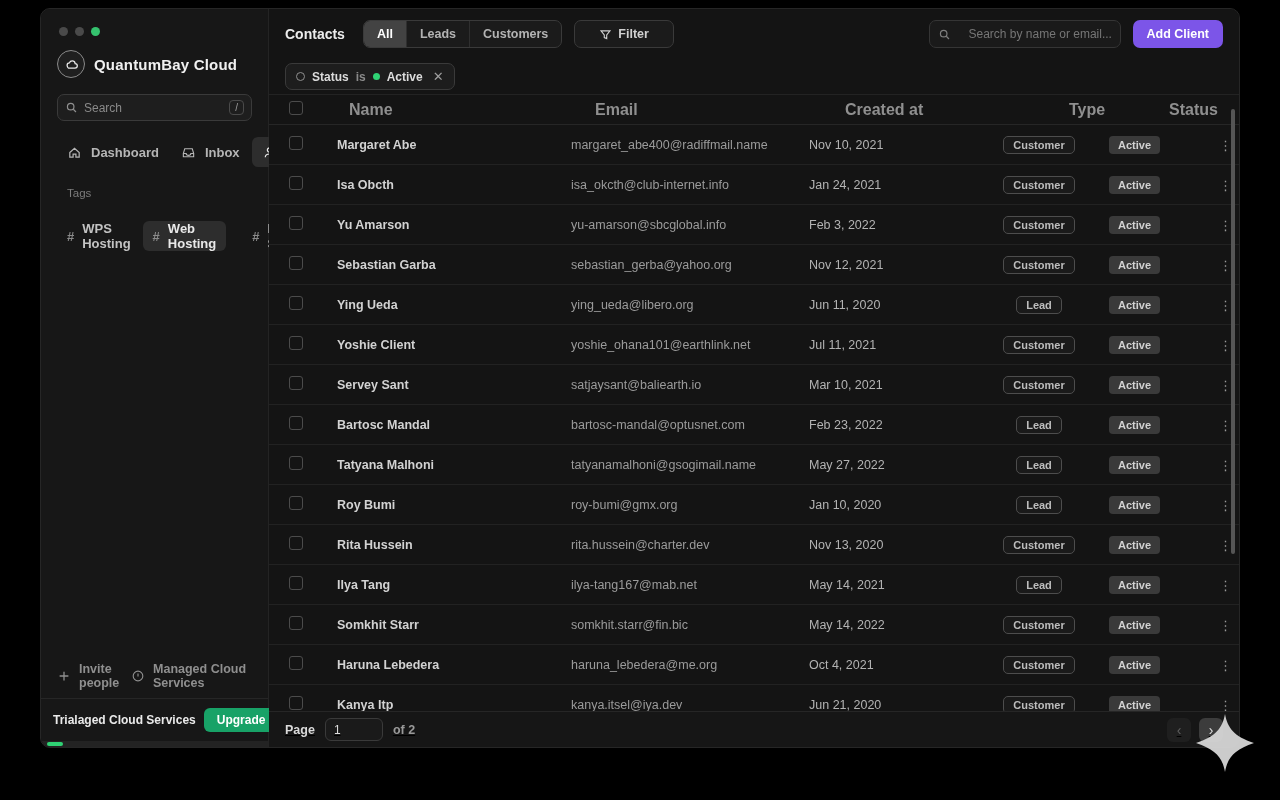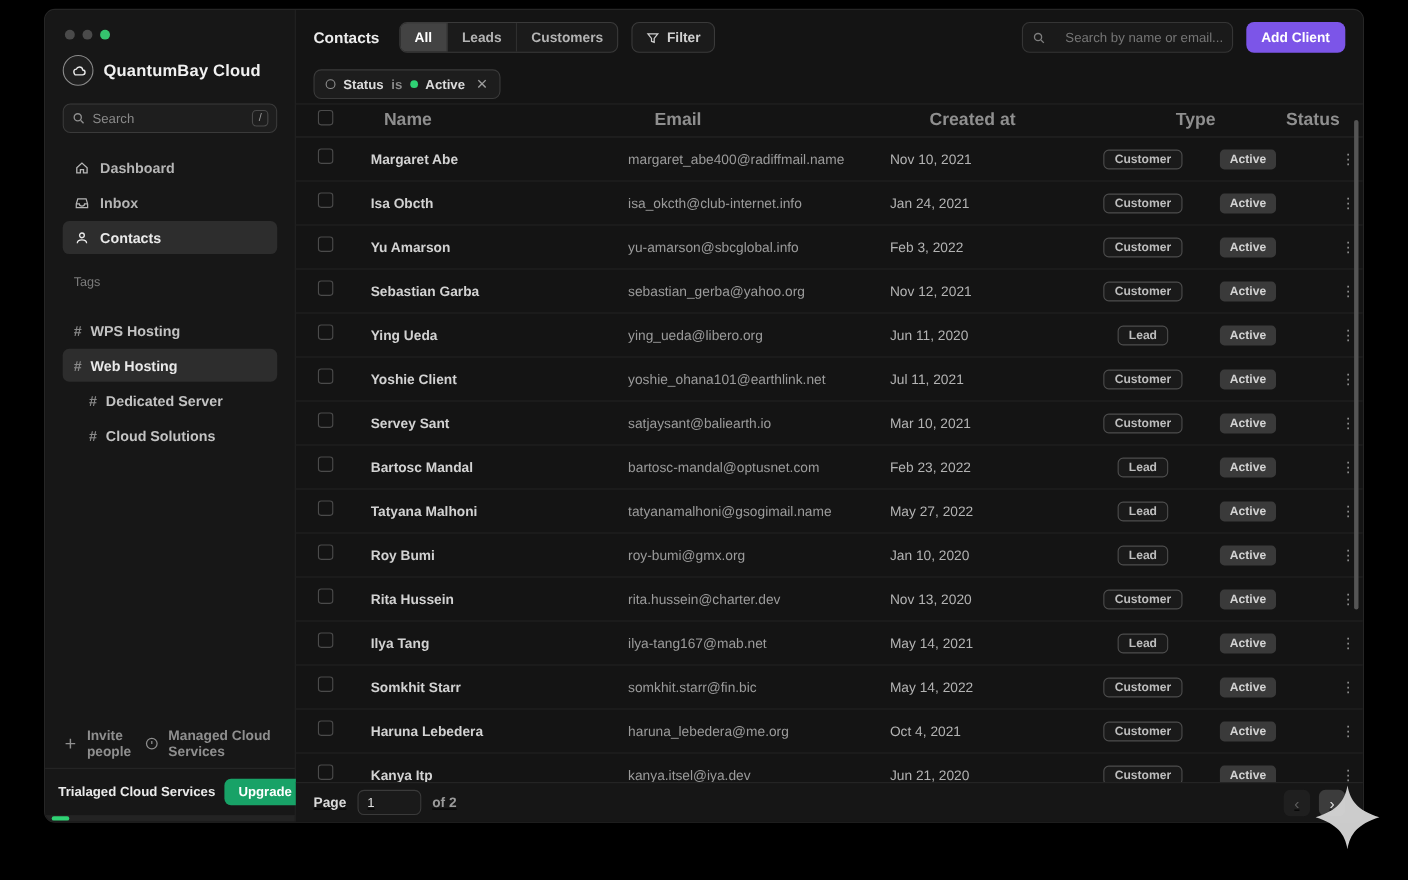--- a/index.html
+++ b/index.html
@@ -21,21 +21,21 @@
   .logo-badge { width:28px; height:28px; border-radius:50%; background:#1f1f1f;
     border:1.5px solid #8a8a8a; display:flex; align-items:center; justify-content:center; color:#e8e8e8; }
   .logo-text { font-size:15px; font-weight:700; color:#f1f1f1; letter-spacing:.2px; }
   .search-box { height:27px; background:#1e1e1e; border:1px solid #3a3a3a; border-radius:7px;
     display:flex; align-items:center; gap:6px; padding:0 7px; color:#8f8f8f; }
   .search-box input { flex:1; background:transparent; border:none; outline:none;
     color:#cfcfcf; font-size:12px; font-family:inherit; min-width:0; }
   .search-box input::placeholder { color:#8a8a8a; }
   .slash-key { border:1px solid #4a4a4a; border-radius:4px; font-size:10px;
     color:#9a9a9a; padding:1px 5px; }
-  .nav { margin-top:16px; display:flex; flex-direction:column; gap:2px; }
+  .nav { margin-top:16px; display:flex; flex-direction:row; gap:2px; }
   .nav-item { height:30px; display:flex; align-items:center; gap:9px; padding:0 10px;
     border-radius:6px; color:#b5b5b5; font-size:13px; font-weight:600; cursor:default; }
   .nav-item.active { background:#2d2d2d; color:#e9e9e9; }
   .nav-icon { display:flex; width:15px; height:15px; color:inherit; }
   .nav-icon svg { width:15px; height:15px; }
   .tags-title { margin:20px 0 6px; padding-left:10px; font-size:11.5px; color:#7c7c7c; }
   .tag-item { height:30px; display:flex; align-items:center; gap:8px; padding:0 10px;
     border-radius:6px; color:#c3c3c3; font-size:13px; font-weight:600; }
   .tag-item .hash { color:#8a8a8a; font-weight:700; }
   .tag-item.active { background:#2d2d2d; color:#e9e9e9; }
@@ -57,21 +57,21 @@
   
   .main { flex:1; display:flex; flex-direction:column; background:#141414; position:relative; min-width:0; }
   .topbar { height:50px; display:flex; align-items:center; padding:0 16px; gap:12px; }
   .page-title { font-size:14px; font-weight:700; color:#ececec; margin-right:6px; }
   .tab-group { display:flex; border:1px solid #3a3a3a; border-radius:7px; overflow:hidden; background:#1b1b1b; }
   .tab { padding:6px 13px; font-size:12.5px; font-weight:700; color:#b3b3b3;
     border-right:1px solid #2f2f2f; cursor:default; }
   .tab:last-child { border-right:none; }
   .tab.active { background:#434343; color:#ffffff; }
   .filter-btn { display:flex; align-items:center; gap:6px; border:1px solid #3a3a3a;
-    border-radius:7px; padding:6px 12px; font-size:12.5px; font-weight:700; color:#d0d0d0;
+    border-radius:7px; padding:6px 24px; font-size:12.5px; font-weight:700; color:#d0d0d0;
     background:#1b1b1b; font-family:inherit; cursor:pointer; }
   .filter-btn svg { width:13px; height:13px; }
   .top-search { margin-left:auto; width:192px; height:28px; background:#1a1a1a;
     border:1px solid #353535; border-radius:7px; display:flex; align-items:center;
     gap:18px; padding:0 8px; color:#7d7d7d; }
   .top-search input { flex:1; background:transparent; border:none; outline:none;
     color:#cfcfcf; font-size:12px; font-family:inherit; min-width:0; }
   .top-search input::placeholder { color:#767676; }
   .add-btn { height:28px; padding:0 14px; background:#7c55e8; color:#fff; border:none;
     border-radius:7px; font-size:12.5px; font-weight:700; font-family:inherit; cursor:pointer; }

